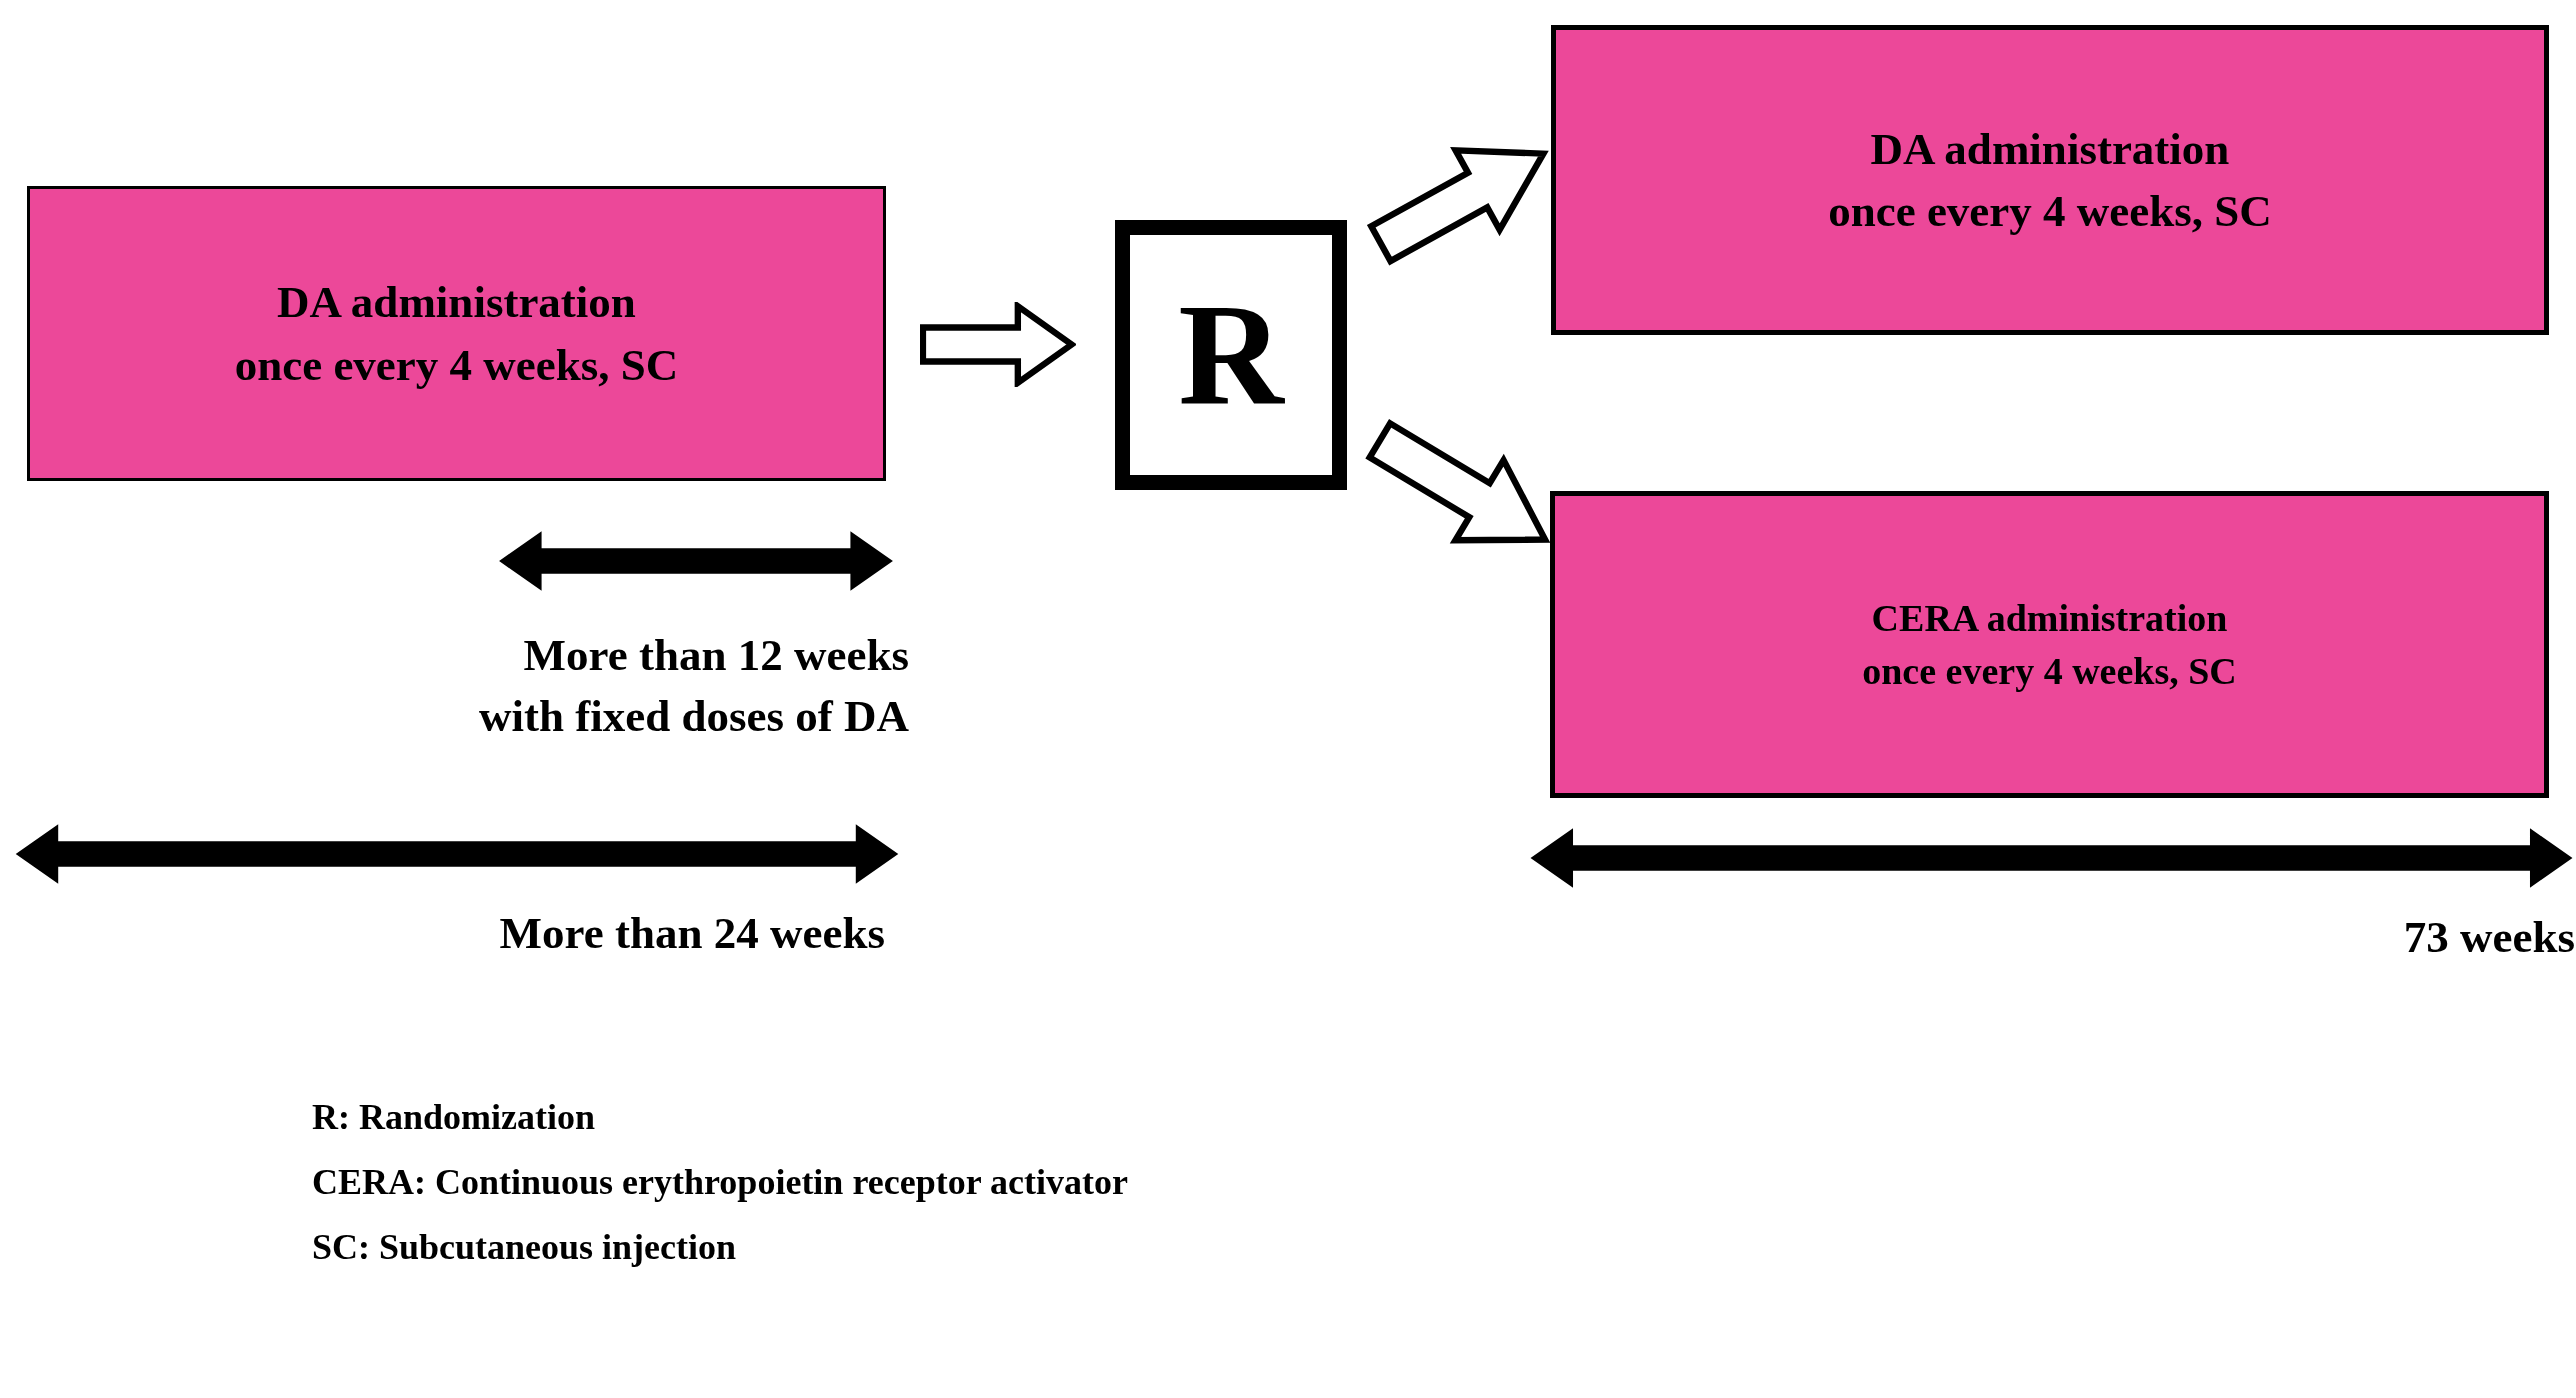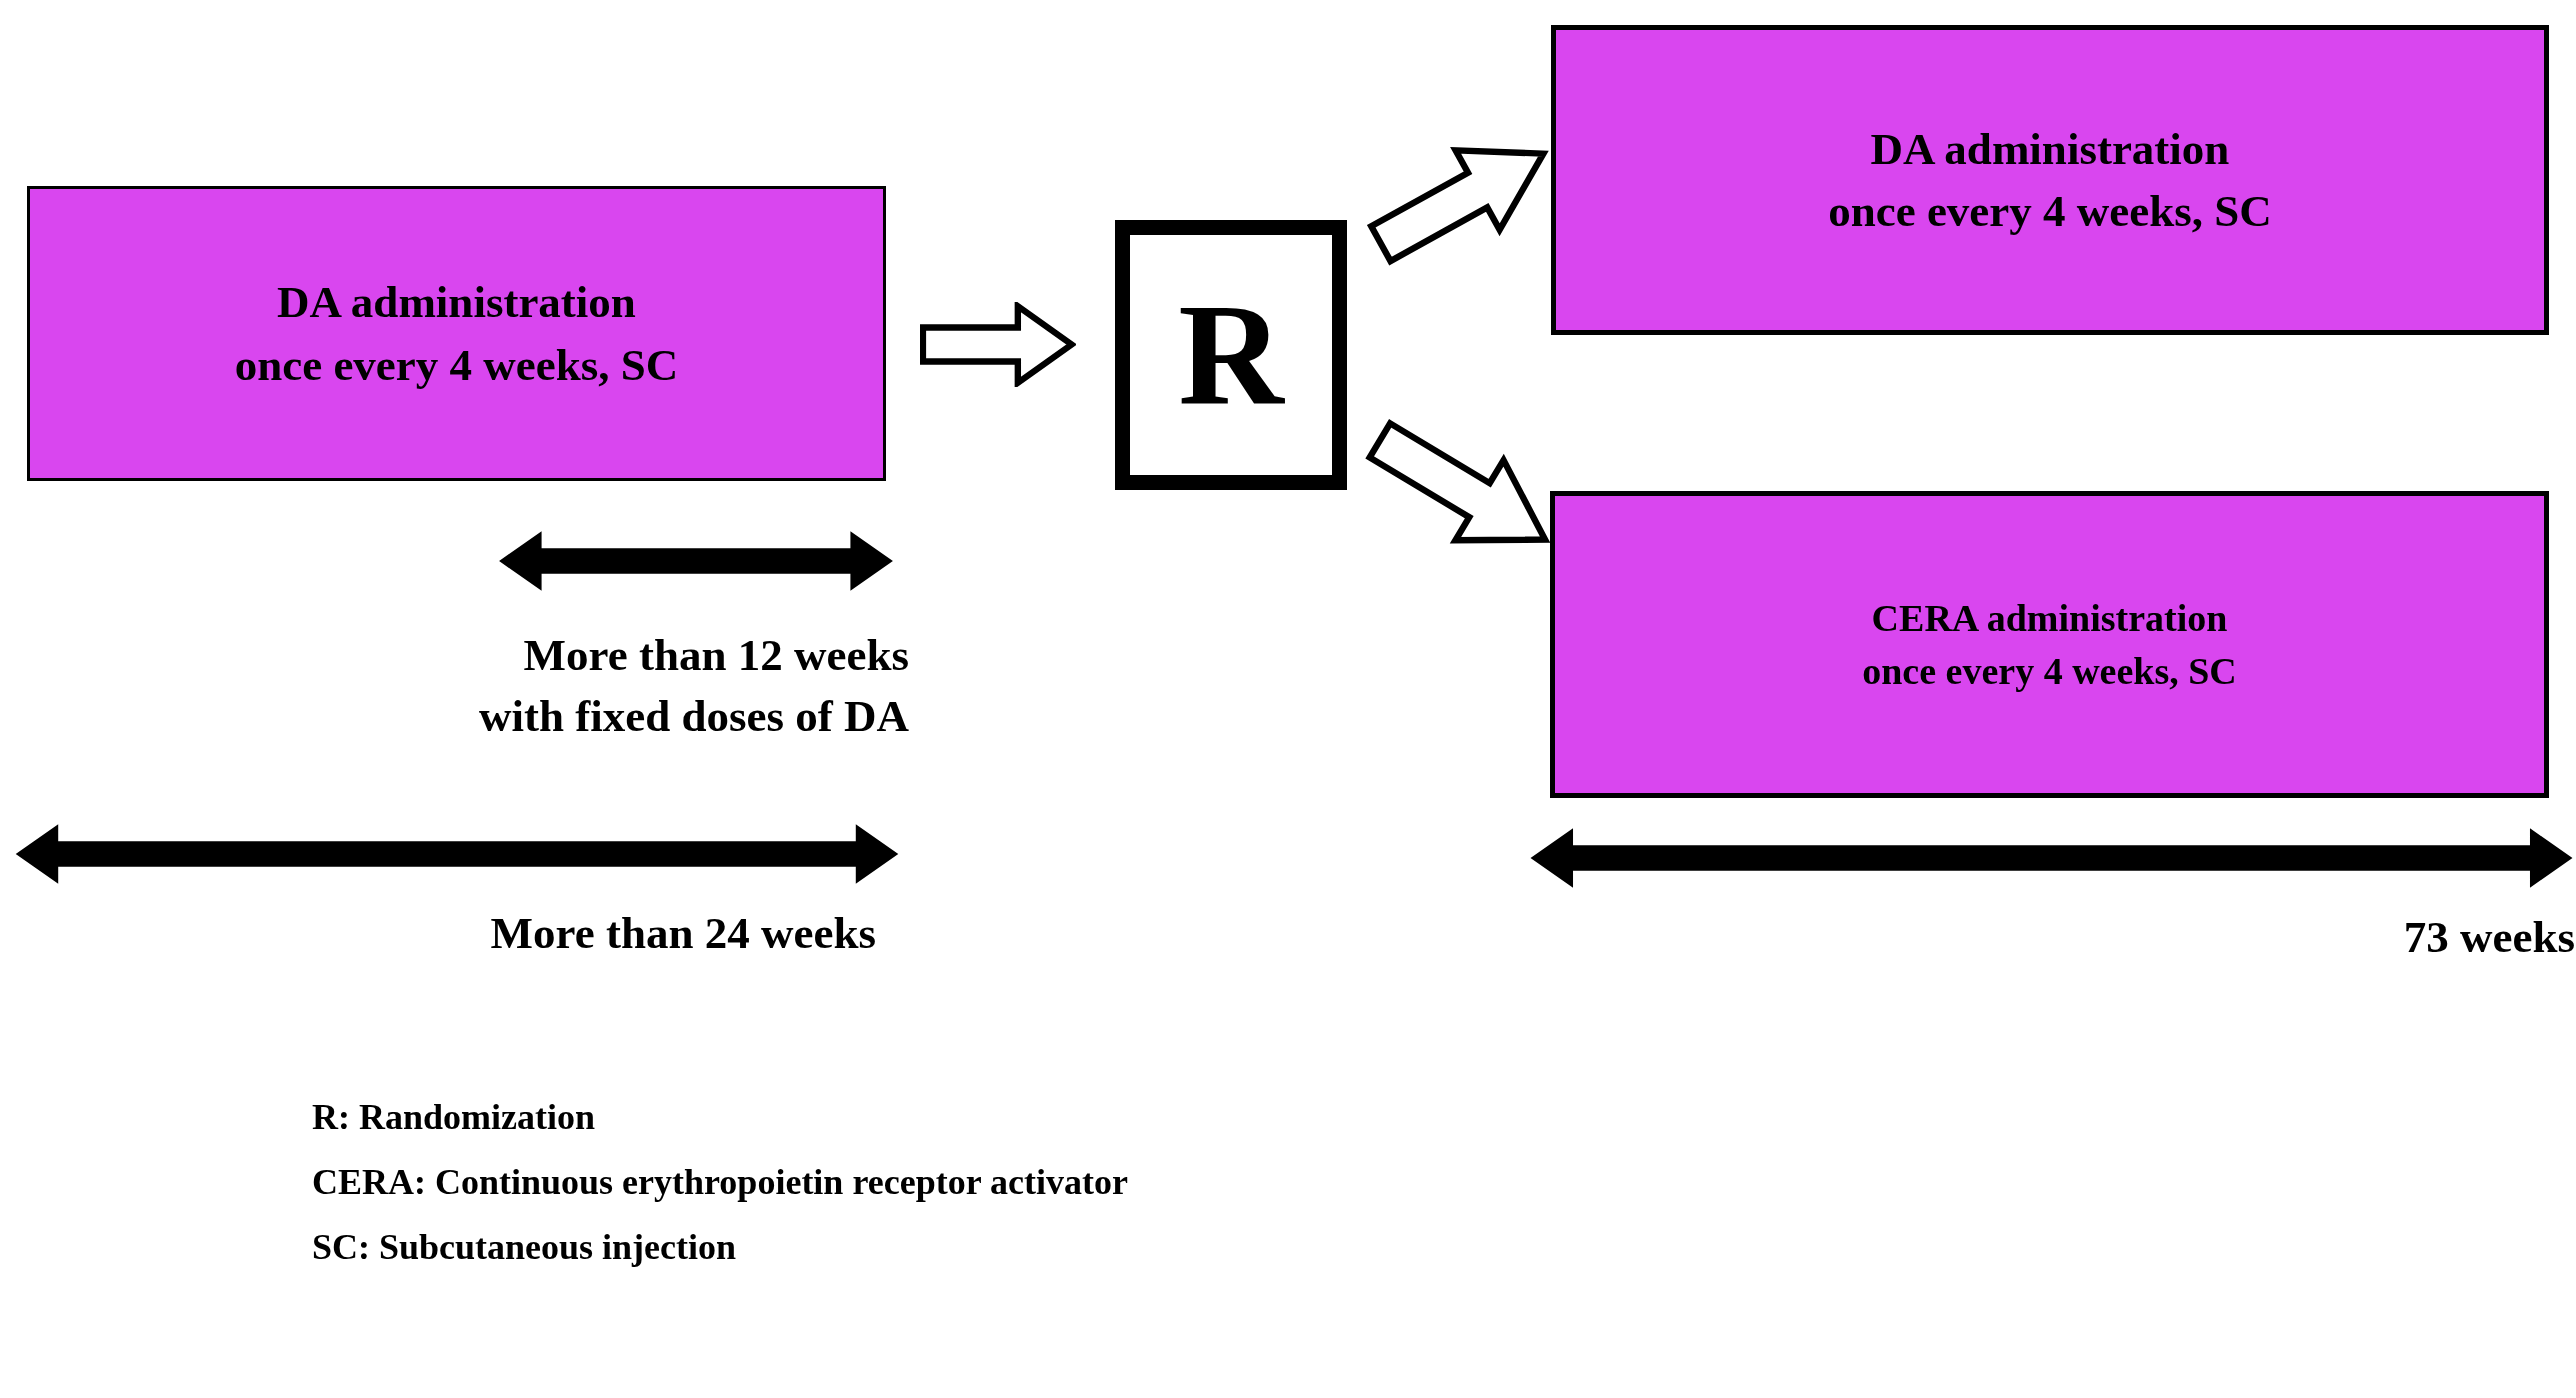--- a/index.html
+++ b/index.html
@@ -14,21 +14,21 @@
     height: 1399px;
     background: #ffffff;
     overflow: hidden;
     font-family: "Liberation Serif", "DejaVu Serif", serif;
   }
 
   
   .tbox {
     position: absolute;
     box-sizing: border-box;
-    background: #d946ef;
+    background: #ec4899;
     border: 3.6px solid #000000;
     display: flex;
     flex-direction: column;
     align-items: center;
     justify-content: center;
   }
   .tbox .line {
     font-weight: bold;
     color: #000000;
     white-space: nowrap;
@@ -146,21 +146,21 @@
 
   <div class="caption" id="caption-12w" style="left:156px; top:625px; width:753px;">
     <div>More than 12 weeks</div>
     <div>with fixed doses of DA</div>
   </div>
 
   <svg class="span-arrow" id="arrow-span-24w" style="left:12.8px; top:820px;" width="888" height="68" viewBox="0 0 1250 96">
     <polygon points="2,48 62,6 62,30 1188,30 1188,6 1248,48 1188,90 1188,66 62,66 62,90" fill="#000000"></polygon>
   </svg>
 
-  <div class="caption" id="caption-24w" style="left:3px; top:903px; width:873px;">More than 24 weeks</div>
+  <div class="caption" id="caption-24w" style="left:12px; top:903px; width:873px;">More than 24 weeks</div>
 
   <svg class="span-arrow" id="arrow-span-48w" style="left:1528px; top:824px;" width="1047" height="68" viewBox="0 0 1475 96">
     <polygon points="2,48 62,6 62,30 1413,30 1413,6 1473,48 1413,90 1413,66 62,66 62,90" fill="#000000"></polygon>
   </svg>
 
   <div class="caption" id="caption-48w" style="left:1528px; top:907px; width:1047px;">73 weeks</div>
 
   <div id="legend">
     <div class="legend-line">R: Randomization</div>
     <div class="legend-line">CERA: Continuous erythropoietin receptor activator</div>

